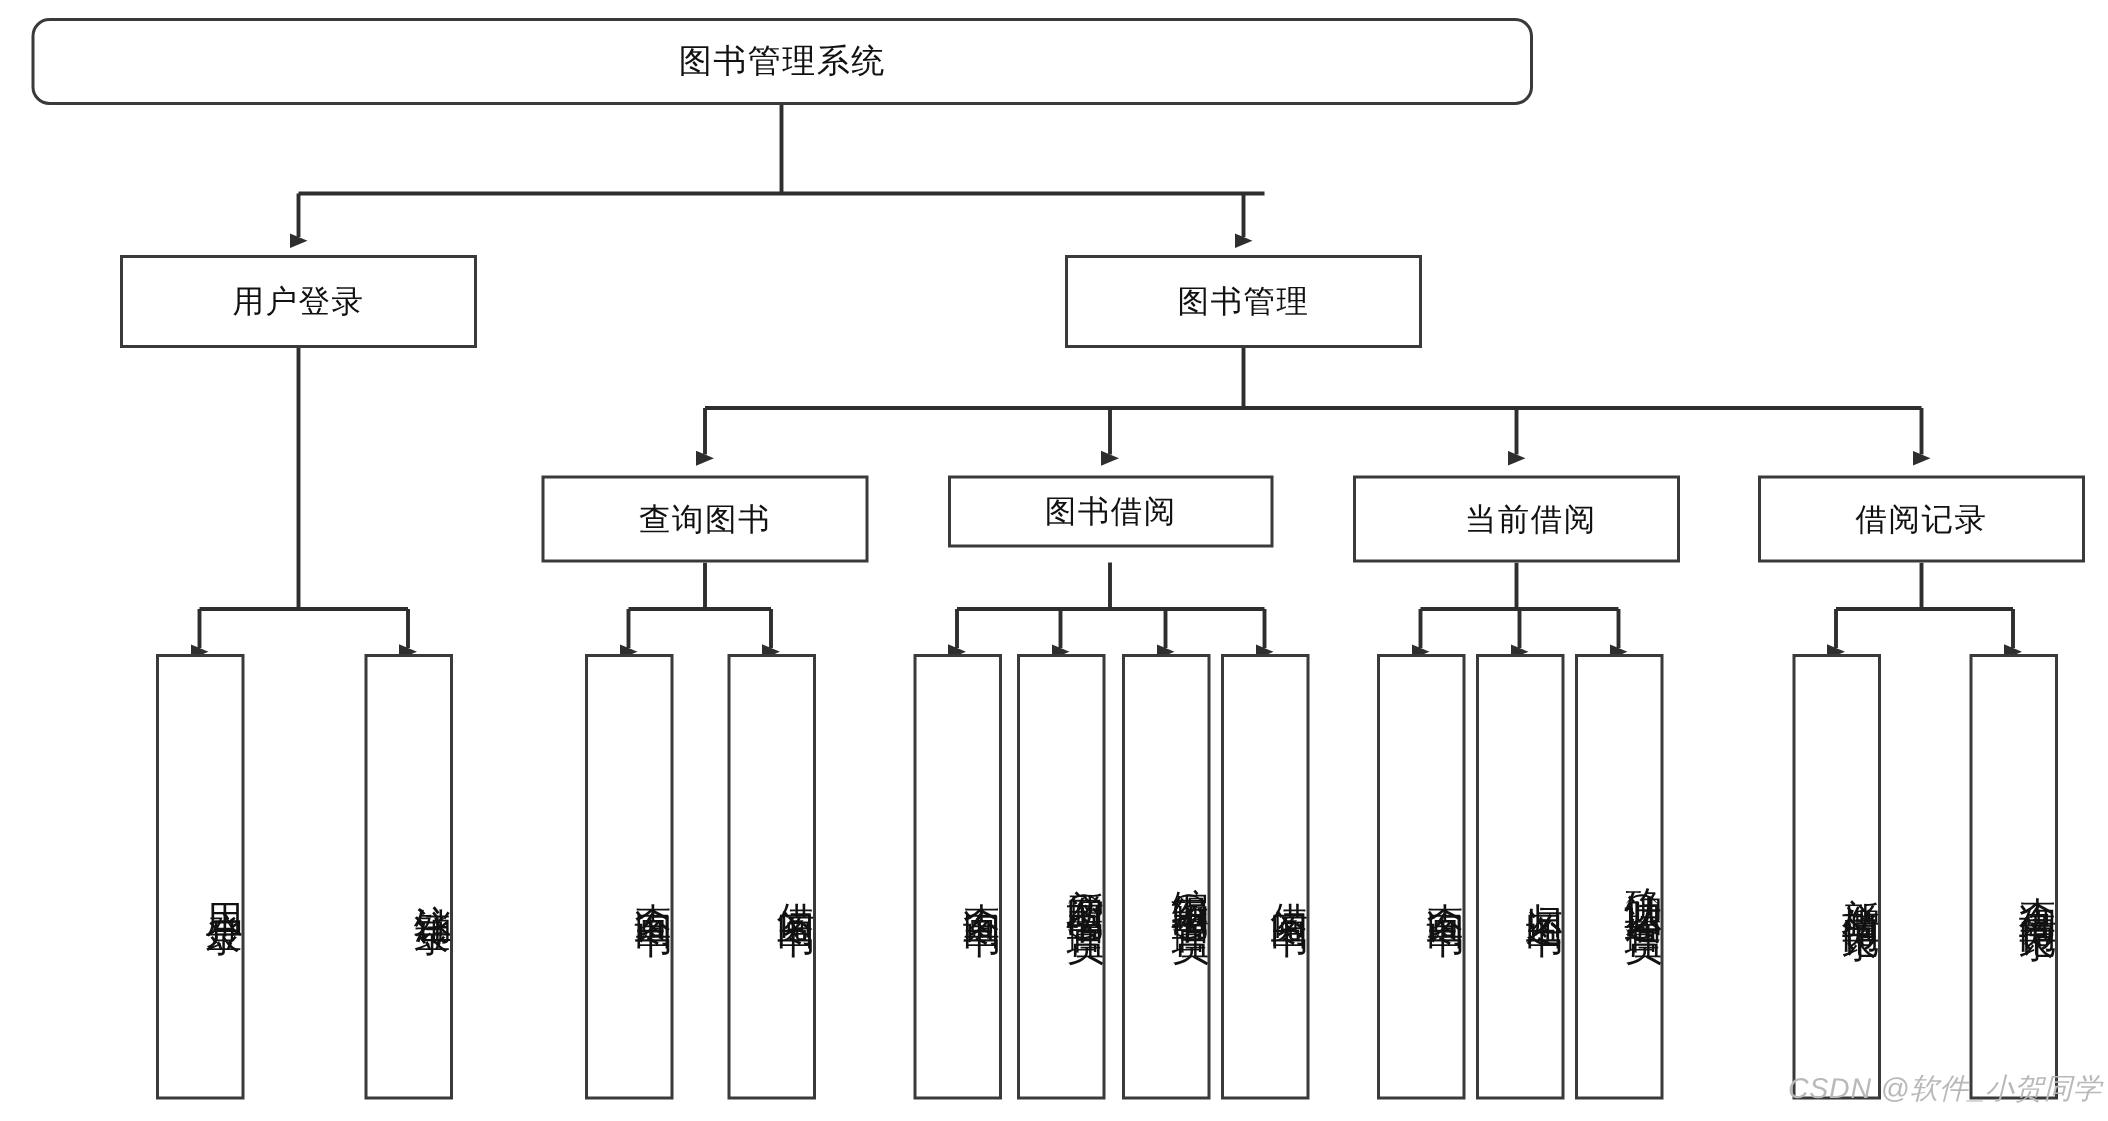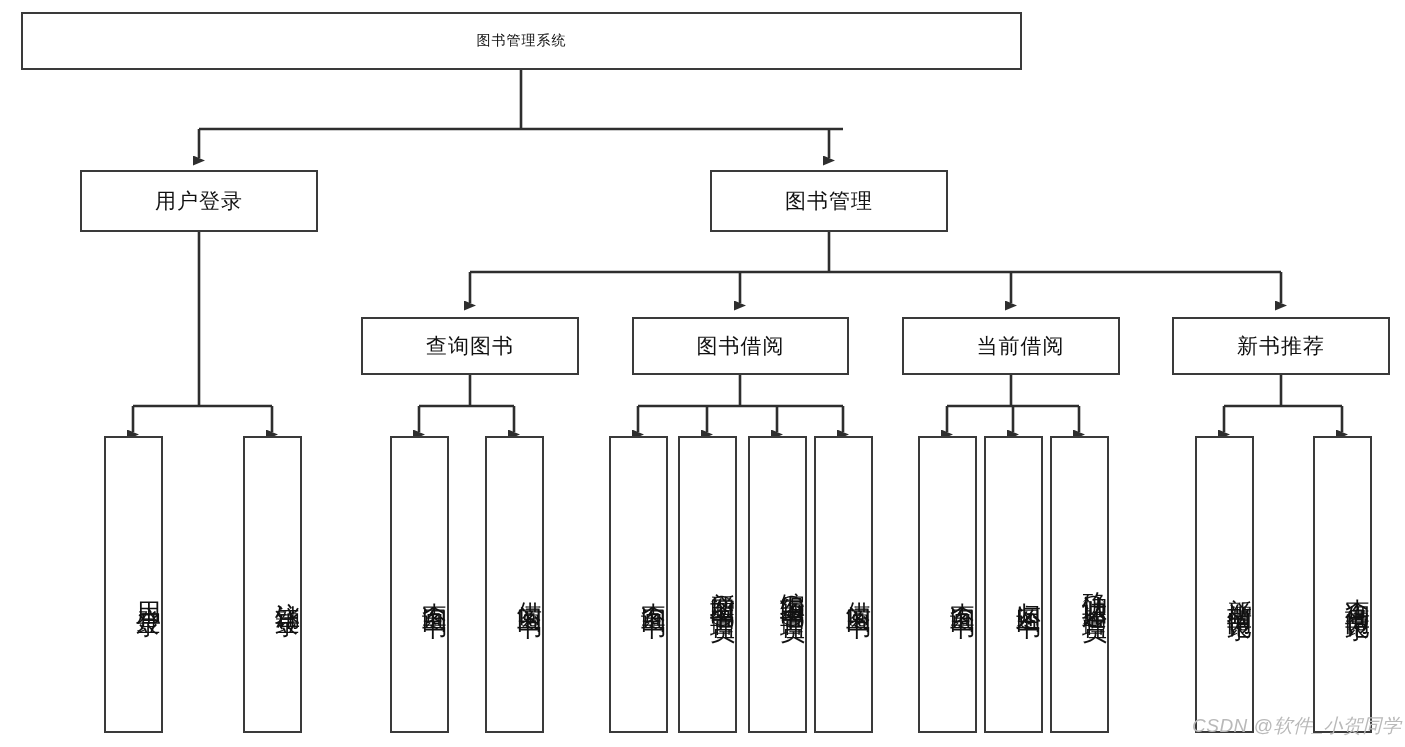--- a/index.html
+++ b/index.html
@@ -33,21 +33,22 @@
     display: flex;
     align-items: center;
     justify-content: center;
     color: #111111;
   }
   .node.horiz {
     font-size: 21px;
     letter-spacing: 1px;
   }
   .node.title {
-    font-size: 14px;
+    font-size: 22px;
+    border-radius: 12px;
   }
   .node.leaf {
     writing-mode: vertical-rl;
     text-orientation: upright;
     font-size: 25px;
     letter-spacing: 4px;
     align-items: flex-start;
     justify-content: center;
     padding-top: 10px;
     line-height: 1.0;
@@ -122,23 +123,23 @@
       <path d="M1342,406 L1342,432" marker-end="url(#arrow)"></path>
     </g>
   </svg>
 
   <div class="node horiz title" style="left:21px; top:12px; width:1001px; height:58px;">图书管理系统</div>
 
   <div class="node horiz" style="left:80px; top:170px; width:238px; height:62px;">用户登录</div>
   <div class="node horiz" style="left:710px; top:170px; width:238px; height:62px;">图书管理</div>
 
   <div class="node horiz" style="left:361px; top:317px; width:218px; height:58px;">查询图书</div>
-  <div class="node horiz" style="left:632px; top:317px; width:217px; height:58px;">图书借阅</div>
+  <div class="node horiz" style="left:632px; top:317px; width:217px; height:48px;">图书借阅</div>
   <div class="node horiz" style="left:902px; top:317px; width:218px; height:58px;padding-left:19px;">当前借阅</div>
-  <div class="node horiz" style="left:1172px; top:317px; width:218px; height:58px;">新书推荐</div>
+  <div class="node horiz" style="left:1172px; top:317px; width:218px; height:58px;">借阅记录</div>
 
   <div class="node leaf" style="left:104px; top:436px; width:59px; height:297px;">
     <span class="vlabel">用户登录</span>
   </div>
   <div class="node leaf" style="left:243px; top:436px; width:59px; height:297px;">
     <span class="vlabel">注销登录</span>
   </div>
 
   <div class="node leaf" style="left:390px; top:436px; width:59px; height:297px;">
     <span class="vlabel">查询图书</span>

